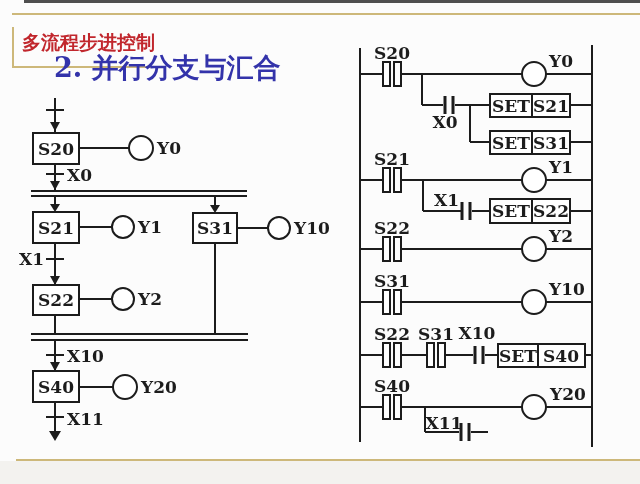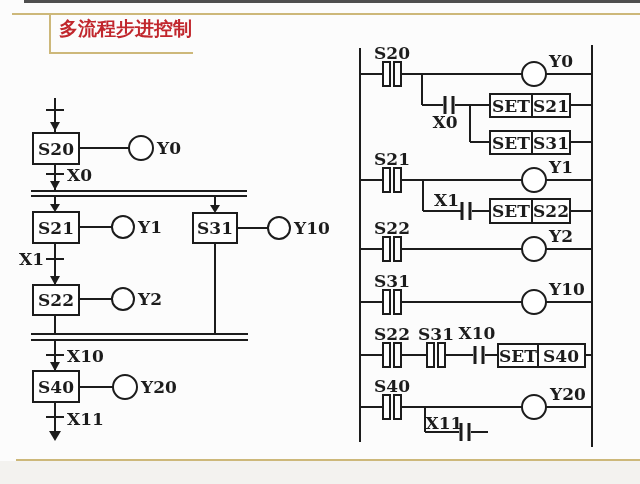--- a/index.html
+++ b/index.html
@@ -5,22 +5,22 @@
   :root{
     --title-red:#c1272d; --subtitle-blue:#3333aa; --line:#1c1c1c;
     --border-tan:#cdb87a; --watermark-gray:#8f8f8f; --top-edge-gray:#4f4f4f;
     --background:#fcfcfc; --footer-background:#f3f2ef;
   }
   html,body{margin:0;padding:0;}
   .slide{position:relative;width:640px;height:484px;background:var(--background);
          overflow:hidden;font-family:"Liberation Sans","DejaVu Sans",sans-serif;}
   .top-edge{position:absolute;left:24px;top:0;right:0;height:3px;background:var(--top-edge-gray);}
   .tan-top{position:absolute;left:12px;top:13px;right:0;height:2px;background:var(--border-tan);}
-  .title-box{position:absolute;left:12px;top:13px;width:142px;height:39px;
-             border-left:2px solid var(--border-tan);border-bottom:2px solid var(--border-tan);margin-left:37px;}
+  .title-box{position:absolute;left:12px;top:27px;width:142px;height:39px;
+             border-left:2px solid var(--border-tan);border-bottom:2px solid var(--border-tan);}
   .page-title{margin:5px 0 0 8px;font-size:19px;line-height:22px;font-weight:bold;
               color:var(--title-red);white-space:nowrap;}
   .page-subtitle{position:absolute;left:54px;top:50px;font-size:27px;font-weight:bold;
                  color:var(--subtitle-blue);font-family:"DejaVu Serif","Liberation Serif",serif;
                  white-space:nowrap;}
   svg.canvas{position:absolute;left:0;top:0;}
   .ln{stroke:var(--line);stroke-width:2;fill:none;}
   .xc{stroke:var(--line);stroke-width:3;fill:none;}
   .box{fill:#ffffff;stroke:var(--line);stroke-width:2;}
   .coilc{fill:#ffffff;stroke:var(--line);stroke-width:2;}
@@ -35,20 +35,21 @@
 </style>
 </head>
 <body>
 
 <div class="slide">
   <div class="top-edge"></div>
   <div class="tan-top"></div>
   <div class="title-box">
     <div class="page-title">多流程步进控制</div>
   </div>
+  <div class="page-subtitle">2. 并行分支与汇合</div>
 
   <svg class="canvas" width="640" height="484" viewBox="0 0 640 484">
 
     <g>
 
       <path class="ln" d="M55,98 V133"></path>
       <path class="ln" d="M46,110 H64"></path>
       <polygon class="arr" points="50,122 60,122 55,131"></polygon>
 
       <g>

